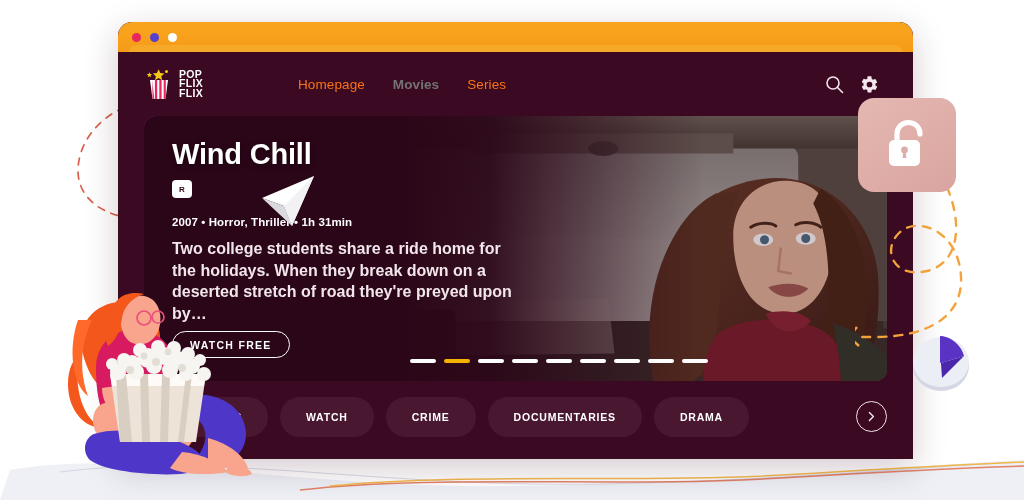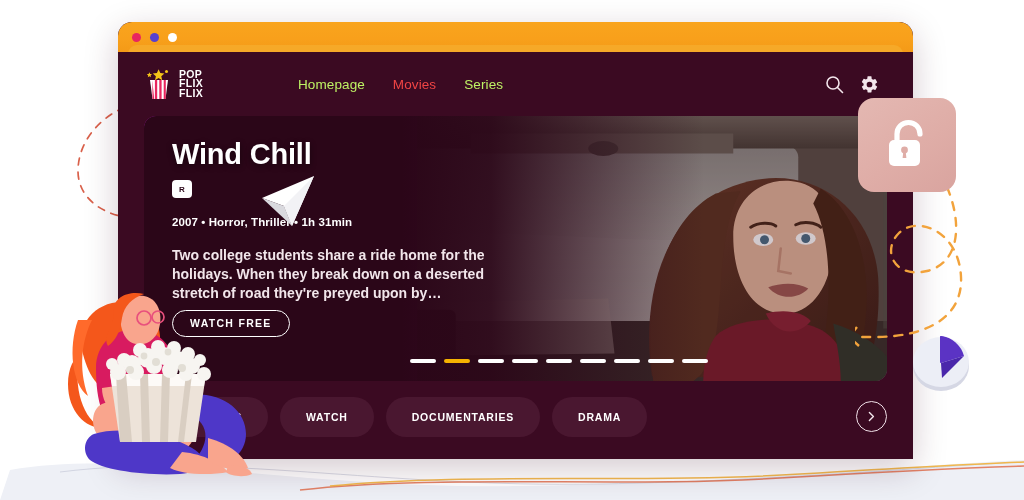--- a/index.html
+++ b/index.html
@@ -57,24 +57,24 @@
     padding: 0 34px 0 26px;
   }
   #logo { display: flex; align-items: center; gap: 5px; width: 120px; }
   #logo-text { line-height: .92; }
   #logo-text span {
     display:block; color:#fff; font-weight: 800; font-size: 10.5px;
     letter-spacing: .3px; font-family:"Liberation Sans", sans-serif;
   }
   #navlinks { display: flex; align-items: center; gap: 28px; margin-left: 34px; }
   .navlink {
-    color: #bef264; font-size: 13.5px; letter-spacing: .1px;
+    color: #f97316; font-size: 13.5px; letter-spacing: .1px;
     cursor: pointer; white-space: nowrap;
   }
-  .navlink.active { color: #ef4444; font-weight: 400; }
+  .navlink.active { color: #737373; font-weight: 700; }
   #navicons { margin-left: auto; display: flex; align-items: center; gap: 16px; }
   .navicon { cursor: pointer; display: flex; }
 
   
   #hero {
     position: relative; margin: 0 26px;
     height: 265px; border-radius: 12px; overflow: hidden;
     background: #a21caf;
   }
   #hero-art { position: absolute; right: 0; top: 0; width: 470px; height: 100%; }
@@ -92,21 +92,21 @@
   #rating-badge {
     margin-top: 9px; width: 20px; height: 18px; border-radius: 4px;
     background: #fff; color: #2b0618; font-size: 8px; font-weight: 800;
     display: flex; align-items: center; justify-content: center;
   }
   #hero-meta {
     margin-top: 18px; color: #fff; font-size: 11.5px; font-weight: 700;
     letter-spacing: .1px;
   }
   #hero-desc {
-    margin-top: 18px; color: #f2e6eb; font-size: 14px; font-weight: 700;
+    margin-top: 10px; color: #f2e6eb; font-size: 16px; font-weight: 700;
     line-height: 1.35; max-width: 352px;
   }
   #watch-free {
     margin-top: 7px; display: inline-flex; align-items: center; justify-content: center;
     height: 27px; padding: 0 17px; border: 1.6px solid #fff; border-radius: 16px;
     color: #fff; font-size: 10.5px; font-weight: 800; letter-spacing: 1.3px;
     background: transparent; cursor: pointer;
   }
   #dashes {
     position: absolute; left: 266px; bottom: 18px; display: flex; gap: 8px; z-index: 4;
@@ -296,20 +296,21 @@
           <span class="dash"></span>
           <span class="dash"></span>
           <span class="dash"></span>
           <span class="dash"></span>
         </div>
       </div>
 
       <div id="cats">
         <div class="cat">ALL MOVIES</div>
         <div class="cat">WATCH</div>
+        <div class="cat">CRIME</div>
         <div class="cat">DOCUMENTARIES</div>
         <div class="cat">DRAMA</div>
         <div id="cats-fade"></div>
         <div id="cat-next">
           <svg width="11" height="11" viewBox="0 0 11 11">
             <path d="M3.4 1.5 L7.4 5.5 L3.4 9.5" fill="none" stroke="#f3e6ec" stroke-width="1.4" stroke-linecap="round" stroke-linejoin="round"></path>
           </svg>
         </div>
       </div>
 

